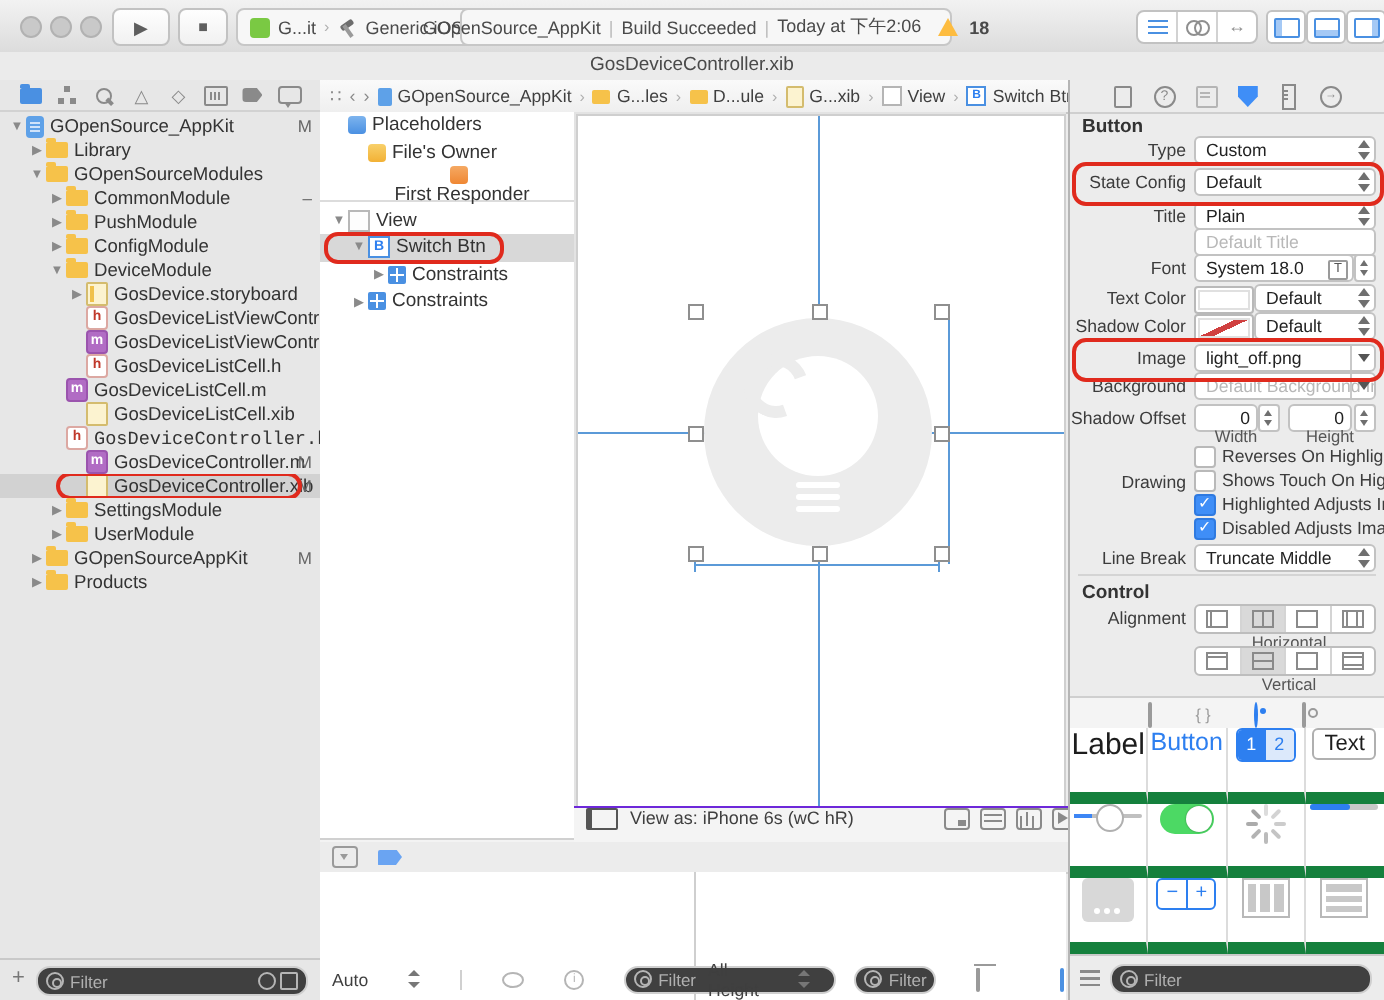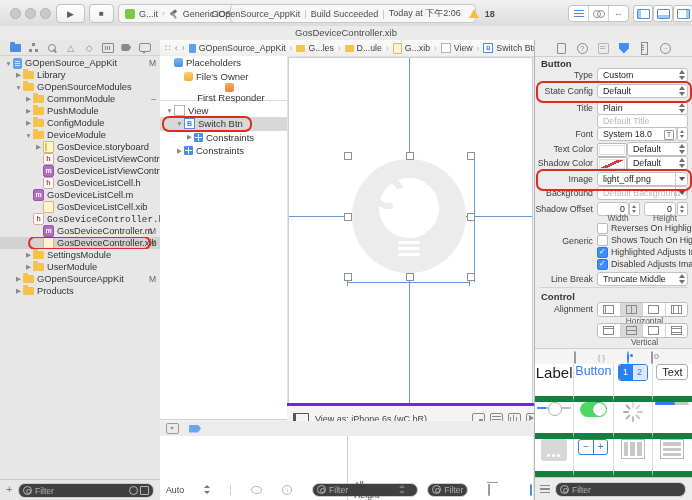--- a/index.html
+++ b/index.html
@@ -116,22 +116,22 @@
   #canvas{position:absolute;left:1px;top:1px;width:243px;height:345px;background:#fff;border:1px solid #cfcfcf}
   .blue{background:#5b9ad8}
   .handle{position:absolute;width:6px;height:6px;background:#fff;border:1px solid #8f8f8f;z-index:4}
   #bulbcircle{position:absolute;left:63px;top:101px;width:114px;height:114px;border-radius:50%;background:#ececec}
   #bulbglass{position:absolute;left:27px;top:19px;width:60px;height:60px;border-radius:50%;background:#fff}
   #bulbswirl{position:absolute;left:20px;top:18px;width:20px;height:20px;border:6px solid #ececec;border-radius:50%;border-right-color:transparent;transform:rotate(25deg)}
   .bulbbar{position:absolute;left:46px;width:22px;height:3px;border-radius:2px;background:#fff}
   .ibeam{position:absolute;height:1px;background:#5b9ad8}
   .ibeam::before,.ibeam::after{content:'';position:absolute;top:-3px;width:1px;height:7px;background:#5b9ad8}
   .ibeam::before{left:0}.ibeam::after{right:0}
-  #canvasbar{position:absolute;left:287px;top:403px;width:246px;height:18px;background:#f4f4f4;border-top:3px solid #6d28d9;
-             display:flex;align-items:flex-end;padding:0 6px;gap:6px;font-size:9px;color:#3f3f3f}
+  #canvasbar{position:absolute;left:287px;top:403px;width:246px;height:18px;background:#f4f4f4;border-top:1px solid #6d28d9;
+             display:flex;align-items:flex-start;padding:0 6px;gap:6px;font-size:9px;color:#3f3f3f}
   .devico{width:12px;height:9px;border:1px solid #555;border-left:3px solid #555;border-radius:1px;flex:none}
   .cbar-icons{margin-left:auto;display:flex;gap:5px}
   .cbi{width:11px;height:9px;border:1px solid #8a8a8a;border-radius:2px;position:relative}
   .cbi-stack::after{content:'';position:absolute;right:1px;bottom:1px;width:4px;height:3px;background:#8a8a8a}
   .cbi-align::after{content:'';position:absolute;left:1px;right:1px;top:2px;height:1px;background:#8a8a8a;box-shadow:0 3px #8a8a8a}
   .cbi-pin::after{content:'';position:absolute;left:4px;top:1px;bottom:1px;width:1px;background:#8a8a8a;box-shadow:-3px 2px #8a8a8a,3px 2px #8a8a8a}
   .cbi-resolve::after{content:'';position:absolute;left:2px;top:1px;border-top:3px solid transparent;border-bottom:3px solid transparent;border-left:5px solid #8a8a8a}
   
   #debugbar{position:absolute;left:160px;top:421px;width:373px;height:15px;background:#ececec;border-bottom:1px solid #cfcfcf;
             display:flex;align-items:center;gap:10px;padding:0 6px}
@@ -687,21 +687,21 @@
         <span style="position:absolute;left:62px;width:42px;text-align:center">Width</span>
         <span style="position:absolute;left:109px;width:42px;text-align:center">Height</span>
       </div>
 
       <div id="checks">
           <div class="irow" style="top: 166px;">
             <span class="cb" style="left: 62px;"></span>
             <span class="cbl" style="left: 76px;">Reverses On Highlight</span>
           </div>
           <div class="irow" style="top: 178px;">
-            <span class="ilbl">Generic</span>
+            <span class="ilbl">Drawing</span>
             <span class="cb" style="left: 62px;"></span>
             <span class="cbl" style="left: 76px;">Shows Touch On Highlight</span>
           </div>
           <div class="irow" style="top: 190px;">
             <span class="cb on" style="left: 62px;"></span>
             <span class="cbl" style="left: 76px;">Highlighted Adjusts Image</span>
           </div>
           <div class="irow" style="top: 202px;">
             <span class="cb on" style="left: 62px;"></span>
             <span class="cbl" style="left: 76px;">Disabled Adjusts Image</span>

